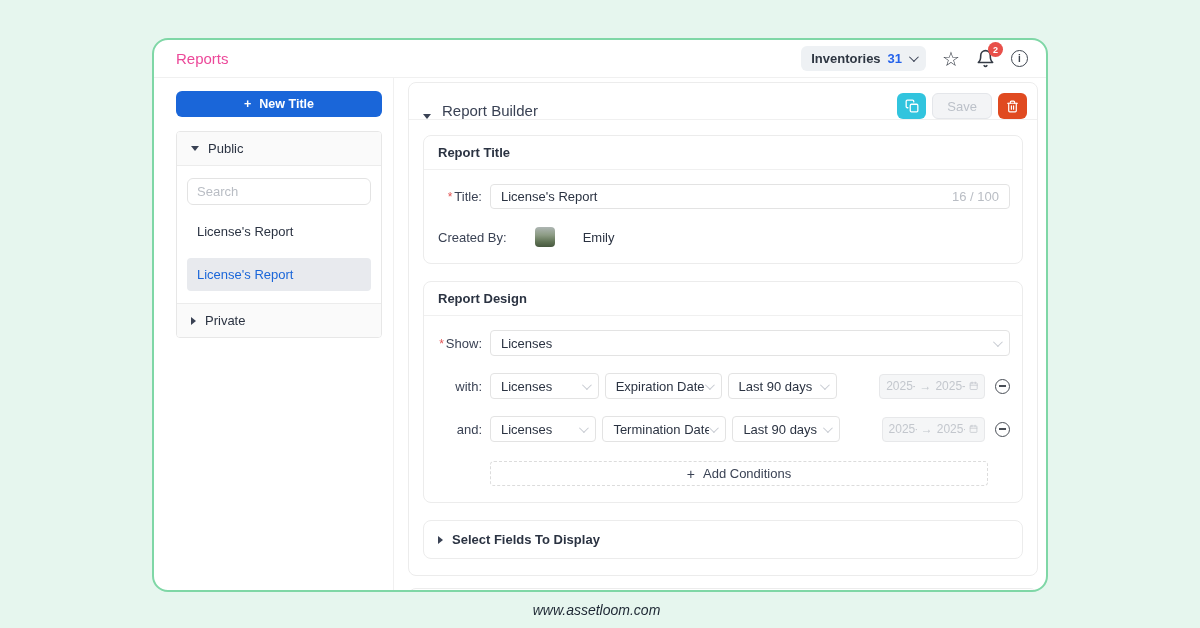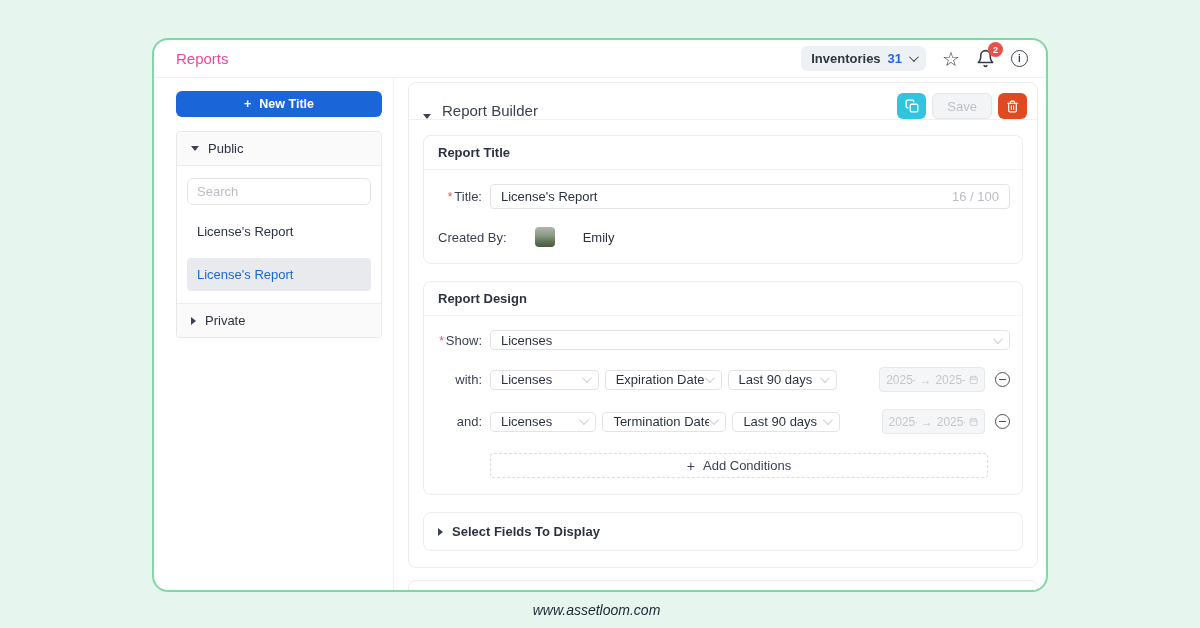--- a/index.html
+++ b/index.html
@@ -175,21 +175,21 @@
   .avatar {
     width: 20px; height: 20px; border-radius: 4px; overflow: hidden;
     background: linear-gradient(180deg, #aeb6b3 0%, #8d9c85 40%, #5f7254 75%, #47583f 100%);
     flex: 0 0 20px;
   }
   .created-row { display: flex; align-items: center; gap: 28px; margin-top: 18px; }
   .created-label { font-size: 13px; color: #3a4254; }
   .created-name { font-size: 13px; color: #2b3342; }
 
   .select {
-    height: 20px; border: 1px solid #e3e3e3; border-radius: 4px;
+    height: 26px; border: 1px solid #e3e3e3; border-radius: 4px;
     display: flex; align-items: center;
     padding: 0 9px 0 10px; background: #fff; cursor: pointer;
     font-size: 13px; color: #2b3342;
   }
   .select .sel-label { flex: 1; white-space: nowrap; overflow: hidden; }
   .select.wide { flex: 1; }
   .cond-row { display: flex; align-items: center; margin-top: 17px; }
   .cond-row .select { margin-right: 6px; }
   .w-entity { width: 126px; }
   .w-field  { width: 124px; }

